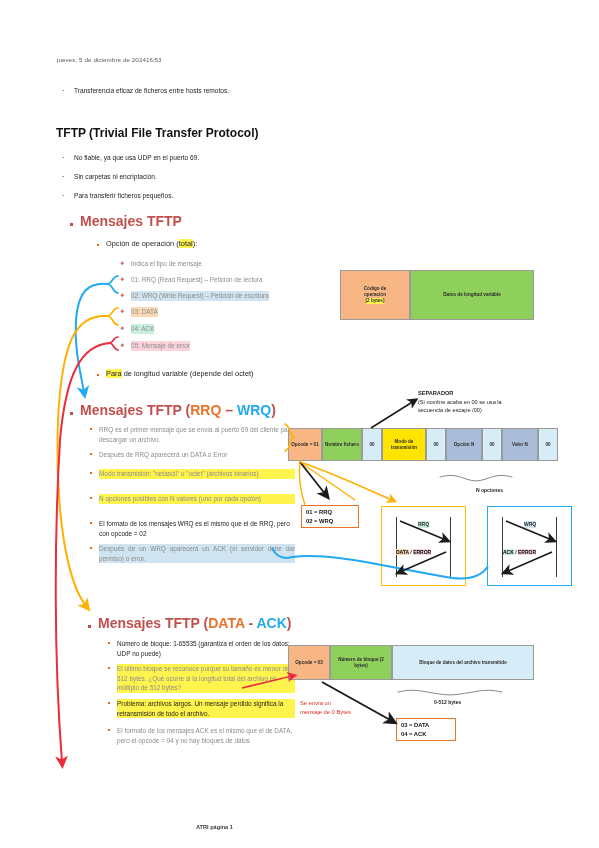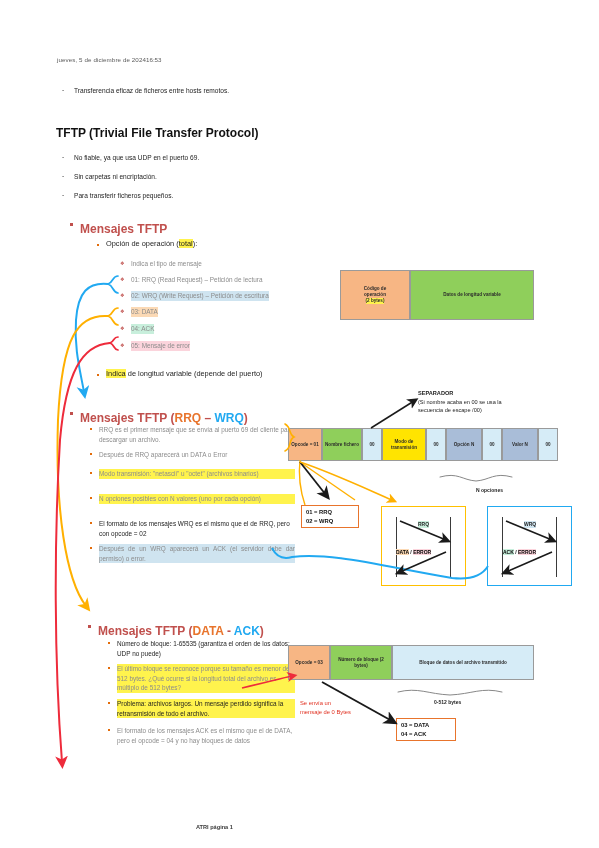--- a/index.html
+++ b/index.html
@@ -14,21 +14,21 @@
   
   .t{position:absolute;font-size:6.6px;color:#1d1d1d;line-height:10px;}
   .b{font-weight:bold;}
   .dash{position:absolute;font-size:6.6px;color:#1d1d1d;}
 
   .sec-h{position:absolute;left:56px;font-size:12px;font-weight:bold;color:#111;}
   .sq{position:absolute;width:2.6px;height:2.6px;background:#c0504d;}
   .sq2{position:absolute;width:2.4px;height:2.4px;background:#e36c0a;}
   .dia{position:absolute;font-size:5px;color:#c0504d;}
 
-  .h2{position:absolute;font-size:12px;font-weight:bold;color:#c0504d;line-height:11px;white-space:nowrap;margin-top:8px;}
+  .h2{position:absolute;font-size:14px;font-weight:bold;color:#c0504d;line-height:11px;white-space:nowrap;}
   .h3{position:absolute;font-size:7.4px;color:#1d1d1d;line-height:11px;white-space:nowrap;}
   .li{position:absolute;font-size:6.4px;color:#3a3a3a;line-height:9.6px;}
   .li.w{width:196px;}
 
   
   .hl-y{background:#fff34d;}
   .hl-b{background:#cfe4f0;}
   .hl-o{background:#fbd9b5;}
   .hl-g{background:#c8efdc;}
   .hl-p{background:#fbd4dc;}
@@ -98,21 +98,21 @@
   <div class="dia" style="left:120px;top:308px;">❖</div>
   <div class="li gray hl-o" style="left:131px;top:307px;">03: DATA</div>
 
   <div class="dia" style="left:120px;top:325px;">❖</div>
   <div class="li gray hl-g" style="left:131px;top:324px;">04: ACK</div>
 
   <div class="dia" style="left:120px;top:342px;">❖</div>
   <div class="li gray hl-p" style="left:131px;top:341px;">05: Mensaje de error</div>
 
   <div class="sq2" style="left:97px;top:374px;"></div>
-  <div class="h3" style="left:106px;top:368px;"><span class="hl-y">Indica</span><span> de longitud variable (depende del puerto)</span></div>
+  <div class="h3" style="left:106px;top:368px;"><span class="hl-y">Para</span><span> de longitud variable (depende del octet)</span></div>
 
   <div class="cell c-or" style="left:340px;top:270px;width:70px;height:50px;">
     <div>
       <div>Código de</div>
       <div>operación</div>
       <div class="hl-y" style="display:inline-block">(2 bytes)</div>
     </div>
   </div>
   <div class="cell c-gr" style="left:410px;top:270px;width:124px;height:50px;">Datos de longitud variable</div>
 

